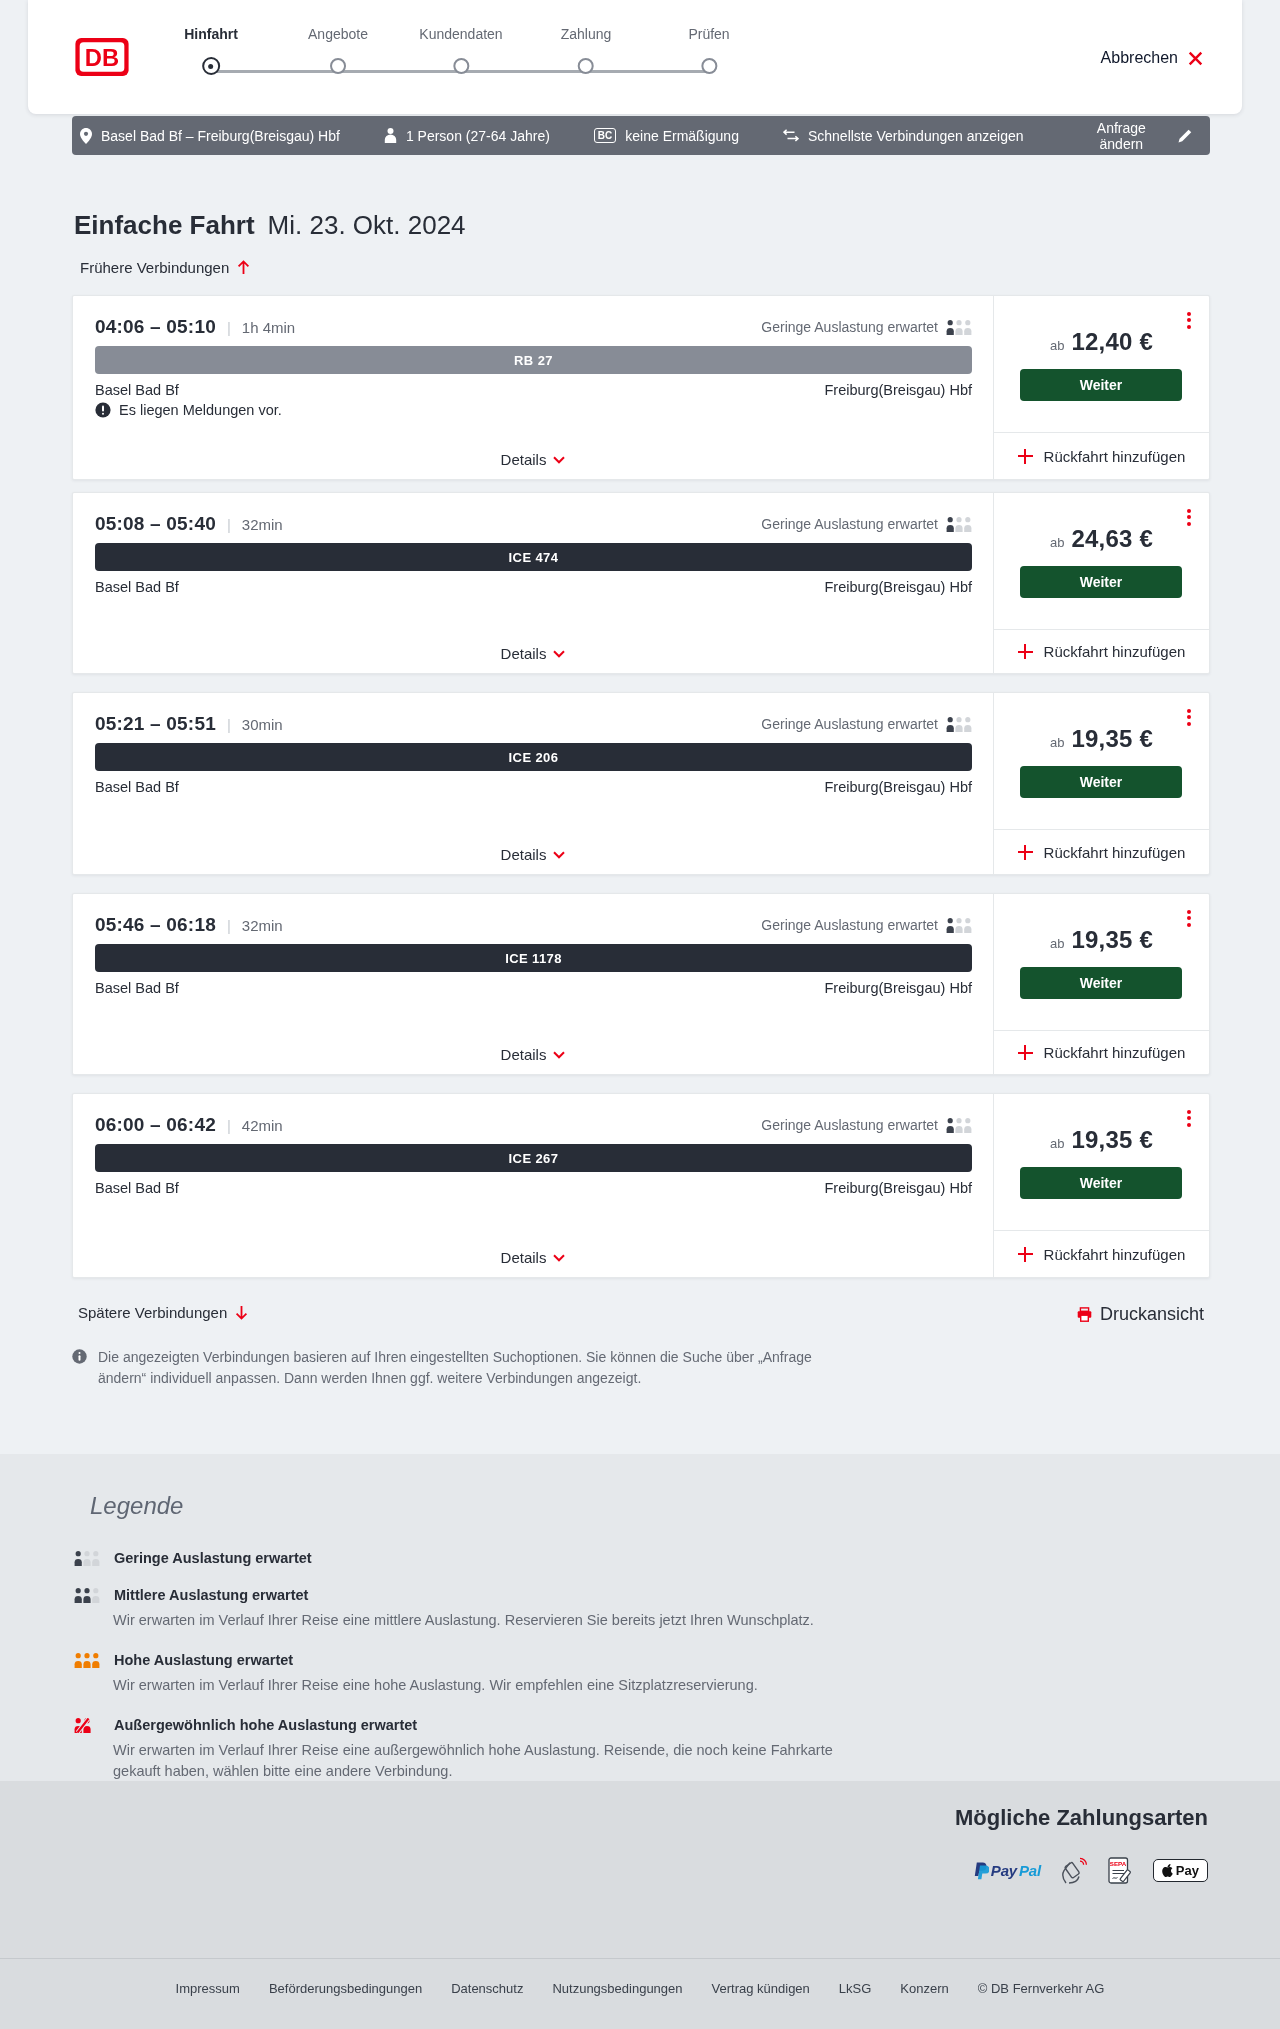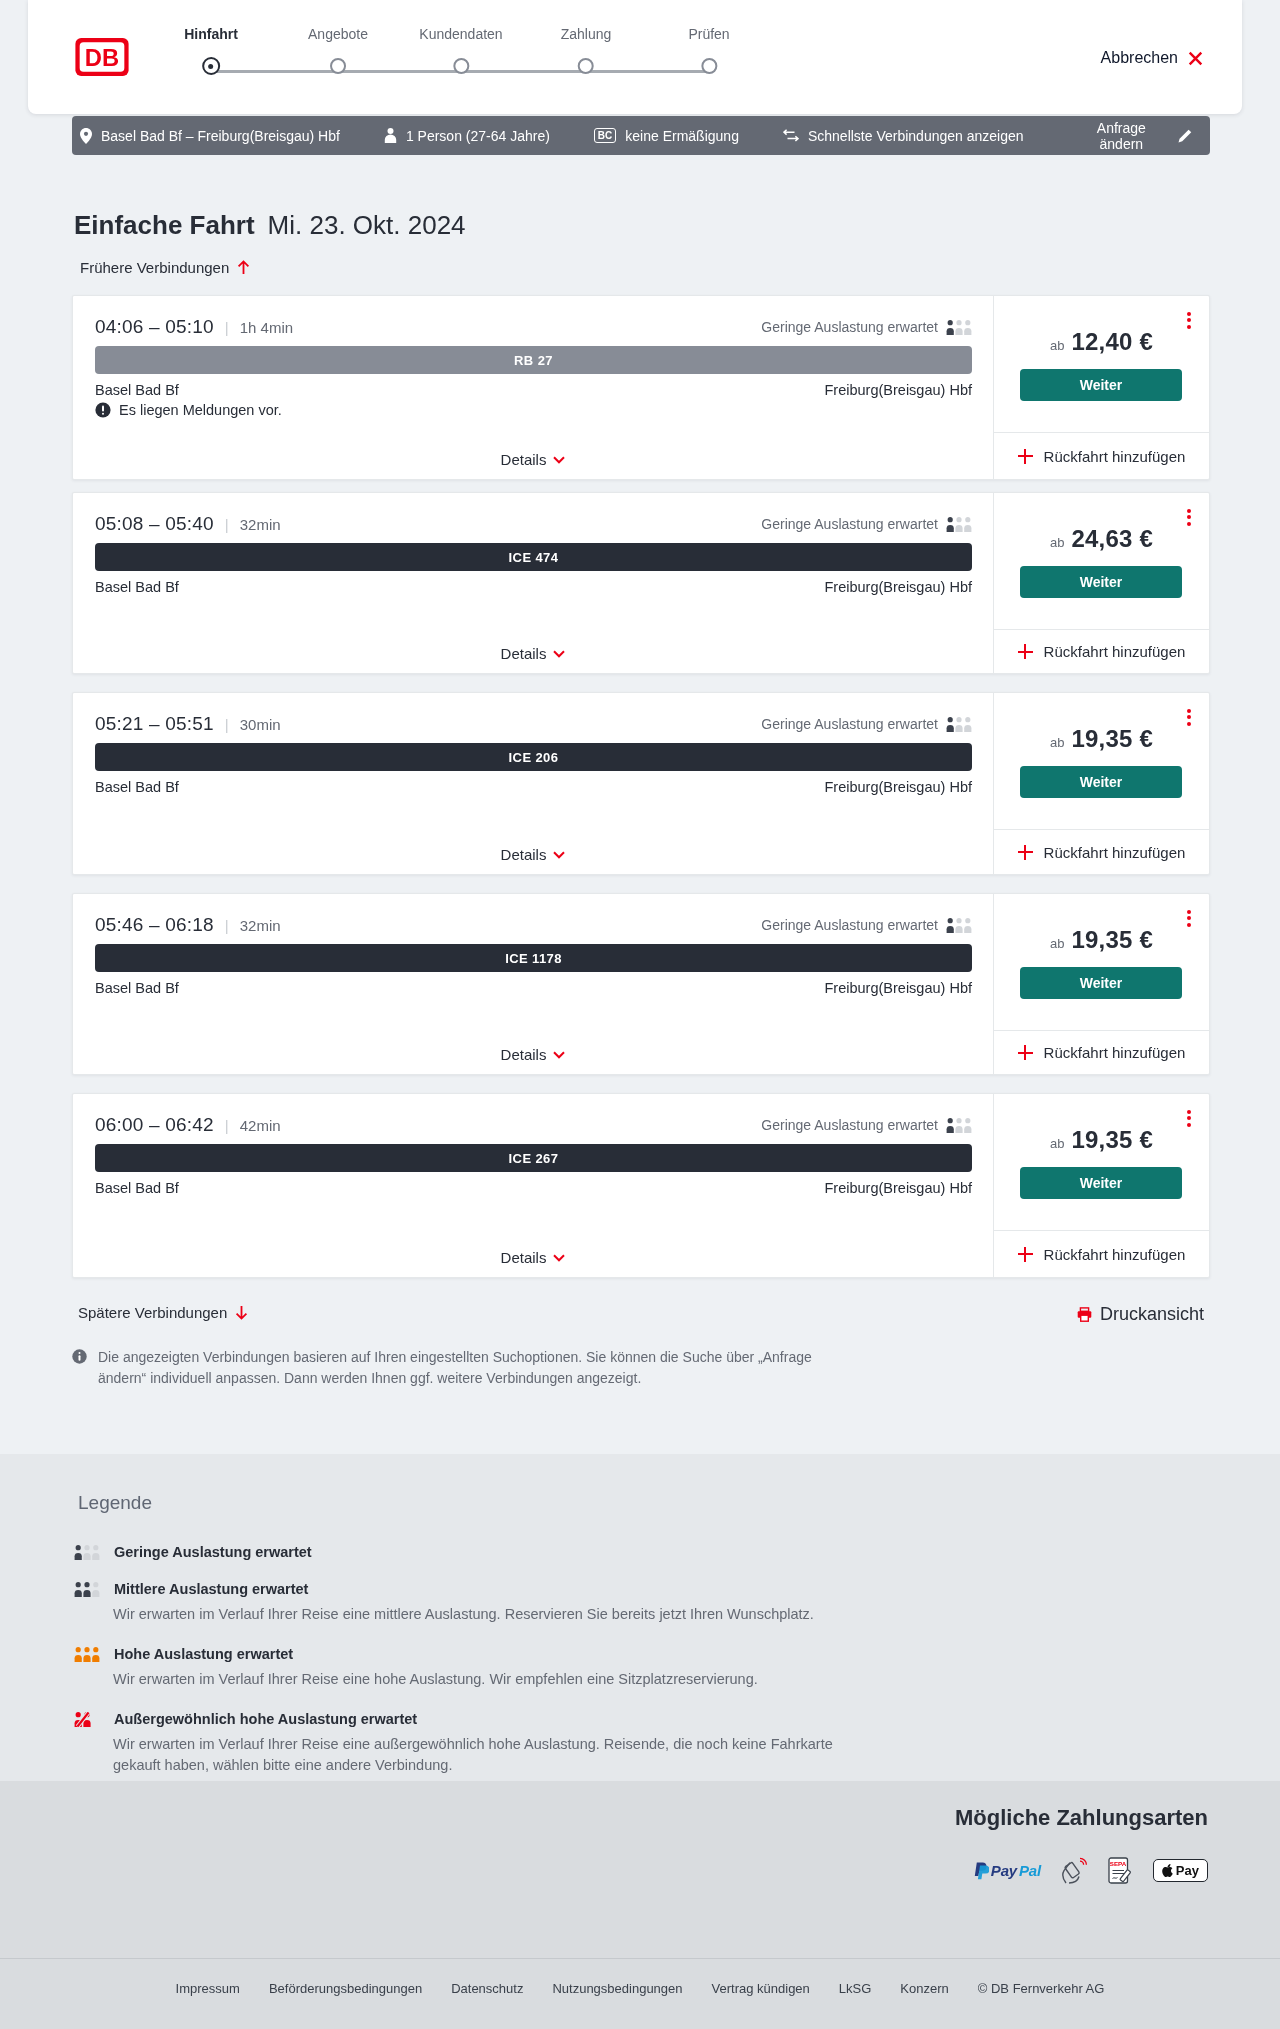--- a/index.html
+++ b/index.html
@@ -36,58 +36,58 @@
   .link-row{display:flex;align-items:center;gap:8px;font-size:15px;color:#282d37;cursor:pointer;background:none;border:none;font-family:inherit;}
   .earlier{position:absolute;left:74px;top:258px;}
   .later{position:absolute;left:72px;top:1303px;}
   .print{position:absolute;right:70px;top:1303px;font-size:18px;}
 
   
   .card{position:absolute;left:72px;width:1138px;background:#fff;border:1px solid #e5e8ea;box-sizing:border-box;
     border-radius:2px;box-shadow:0 1px 3px rgba(40,45,55,.07);}
   .card-main{position:absolute;left:0;top:0;bottom:0;right:215px;border-right:1px solid #e5e8ea;}
   .time-row{position:absolute;left:22px;top:20px;display:flex;align-items:baseline;gap:11px;}
-  .time{font-size:19px;font-weight:normal;letter-spacing:.2px;}
+  .time{font-size:19px;font-weight:bold;letter-spacing:.2px;}
   .tsep{color:#c9cdd2;font-size:15px;}
   .duration{font-size:15px;color:#646973;}
   .occupancy{position:absolute;right:21px;top:23px;display:flex;align-items:center;gap:8px;font-size:14px;color:#646973;}
   .train-bar{position:absolute;left:22px;right:21px;top:50px;height:28px;border-radius:4px;display:flex;
     align-items:center;justify-content:center;color:#fff;font-size:13px;font-weight:bold;letter-spacing:.4px;cursor:pointer;}
   .train-bar.gray{background:#878c96;}
   .train-bar.dark{background:#282d37;}
   .stations{position:absolute;left:22px;right:21px;top:86px;display:flex;justify-content:space-between;font-size:14.5px;}
   .notice{position:absolute;left:22px;top:106px;display:flex;align-items:center;gap:8px;font-size:14.5px;}
   .details{position:absolute;left:0;right:0;bottom:10px;display:flex;align-items:center;justify-content:center;gap:7px;
     font-size:15px;color:#282d37;cursor:pointer;background:none;border:none;font-family:inherit;}
   .card-price{position:absolute;right:0;top:0;bottom:0;width:215px;}
   .kebab{position:absolute;right:16px;top:11px;cursor:pointer;padding:2px;}
   .kebab i{display:block;width:4px;height:4px;border-radius:50%;background:#ec0016;margin:2.5px 0;}
   .price-line{position:absolute;left:0;right:0;top:32px;text-align:center;}
   .ab{font-size:13px;color:#646973;margin-right:7px;}
   .price{font-size:24px;font-weight:bold;color:#282d37;letter-spacing:.2px;}
-  .weiter{position:absolute;left:26px;right:27px;top:73px;height:32px;background:#0f766e;border:none;border-radius:4px;
+  .weiter{position:absolute;left:26px;right:27px;top:73px;height:32px;background:#14532d;border:none;border-radius:4px;
     color:#fff;font-size:14px;font-weight:bold;font-family:inherit;cursor:pointer;}
   .price-hr{position:absolute;left:0;right:0;top:136px;height:1px;background:#e5e8ea;}
   .add-return{position:absolute;left:0;right:0;top:137px;bottom:0;display:flex;align-items:center;justify-content:center;
     gap:11px;font-size:15px;color:#282d37;cursor:pointer;background:none;border:none;font-family:inherit;}
   .plus{position:relative;width:15px;height:15px;display:inline-block;}
   .plus::before,.plus::after{content:"";position:absolute;background:#ec0016;}
   .plus::before{left:6.5px;top:0;width:2.2px;height:15px;}
   .plus::after{top:6.5px;left:0;height:2.2px;width:15px;}
 
   
   .info-note{position:absolute;left:72px;top:1347px;width:800px;display:flex;gap:11px;
     font-size:14px;color:#646973;line-height:21px;}
   .info-note svg{flex:none;margin-top:2px;}
   .info-note p{margin:0;max-width:760px;}
 
   
   .legend{position:absolute;left:0;top:1454px;width:1280px;height:327px;background:#e5e8eb;box-sizing:border-box;
     padding:38px 0 0 74px;}
-  .legend h2{margin:0 4px 30px;font-size:19px;font-weight:normal;color:#5f6673;}
+  .legend h2{margin:0 16px 30px;font-size:24px;font-weight:normal;color:#5f6673;font-style:italic;}
   .lg-item{display:flex;align-items:center;gap:14px;margin-top:21px;}
   .lg-item b{font-size:14.5px;color:#282d37;}
   .lg-desc{margin:7px 0 0 39px;font-size:14.5px;color:#646973;line-height:21px;max-width:960px;}
 
   
   .payment{position:absolute;left:0;top:1781px;width:1280px;height:177px;background:#d9dcdf;}
   .payment h2{position:absolute;right:72px;top:24px;margin:0;font-size:22px;font-weight:bold;color:#282d37;}
   .pay-icons{position:absolute;right:72px;top:76px;display:flex;align-items:center;gap:20px;}
   .pay-pp{display:flex;align-items:center;gap:2px;font-style:italic;font-weight:bold;font-size:15px;letter-spacing:-.2px;}
   .pp-pay{color:#253b80;}

